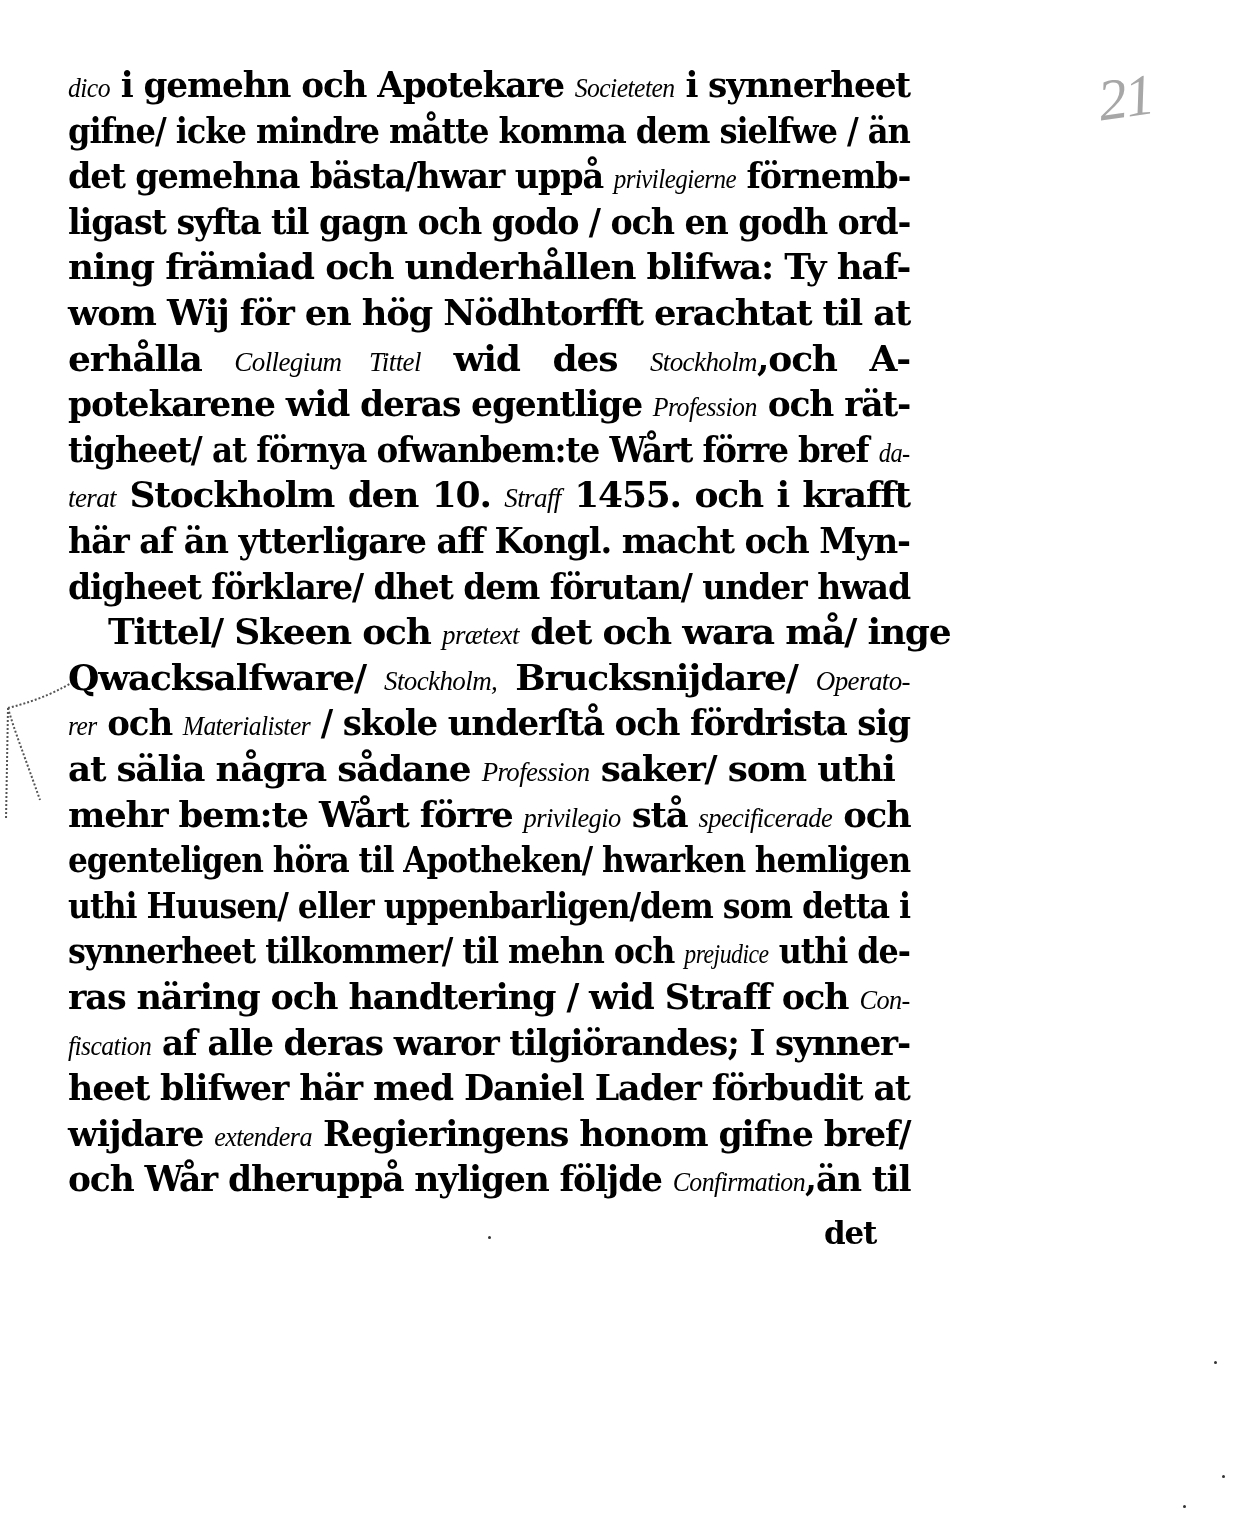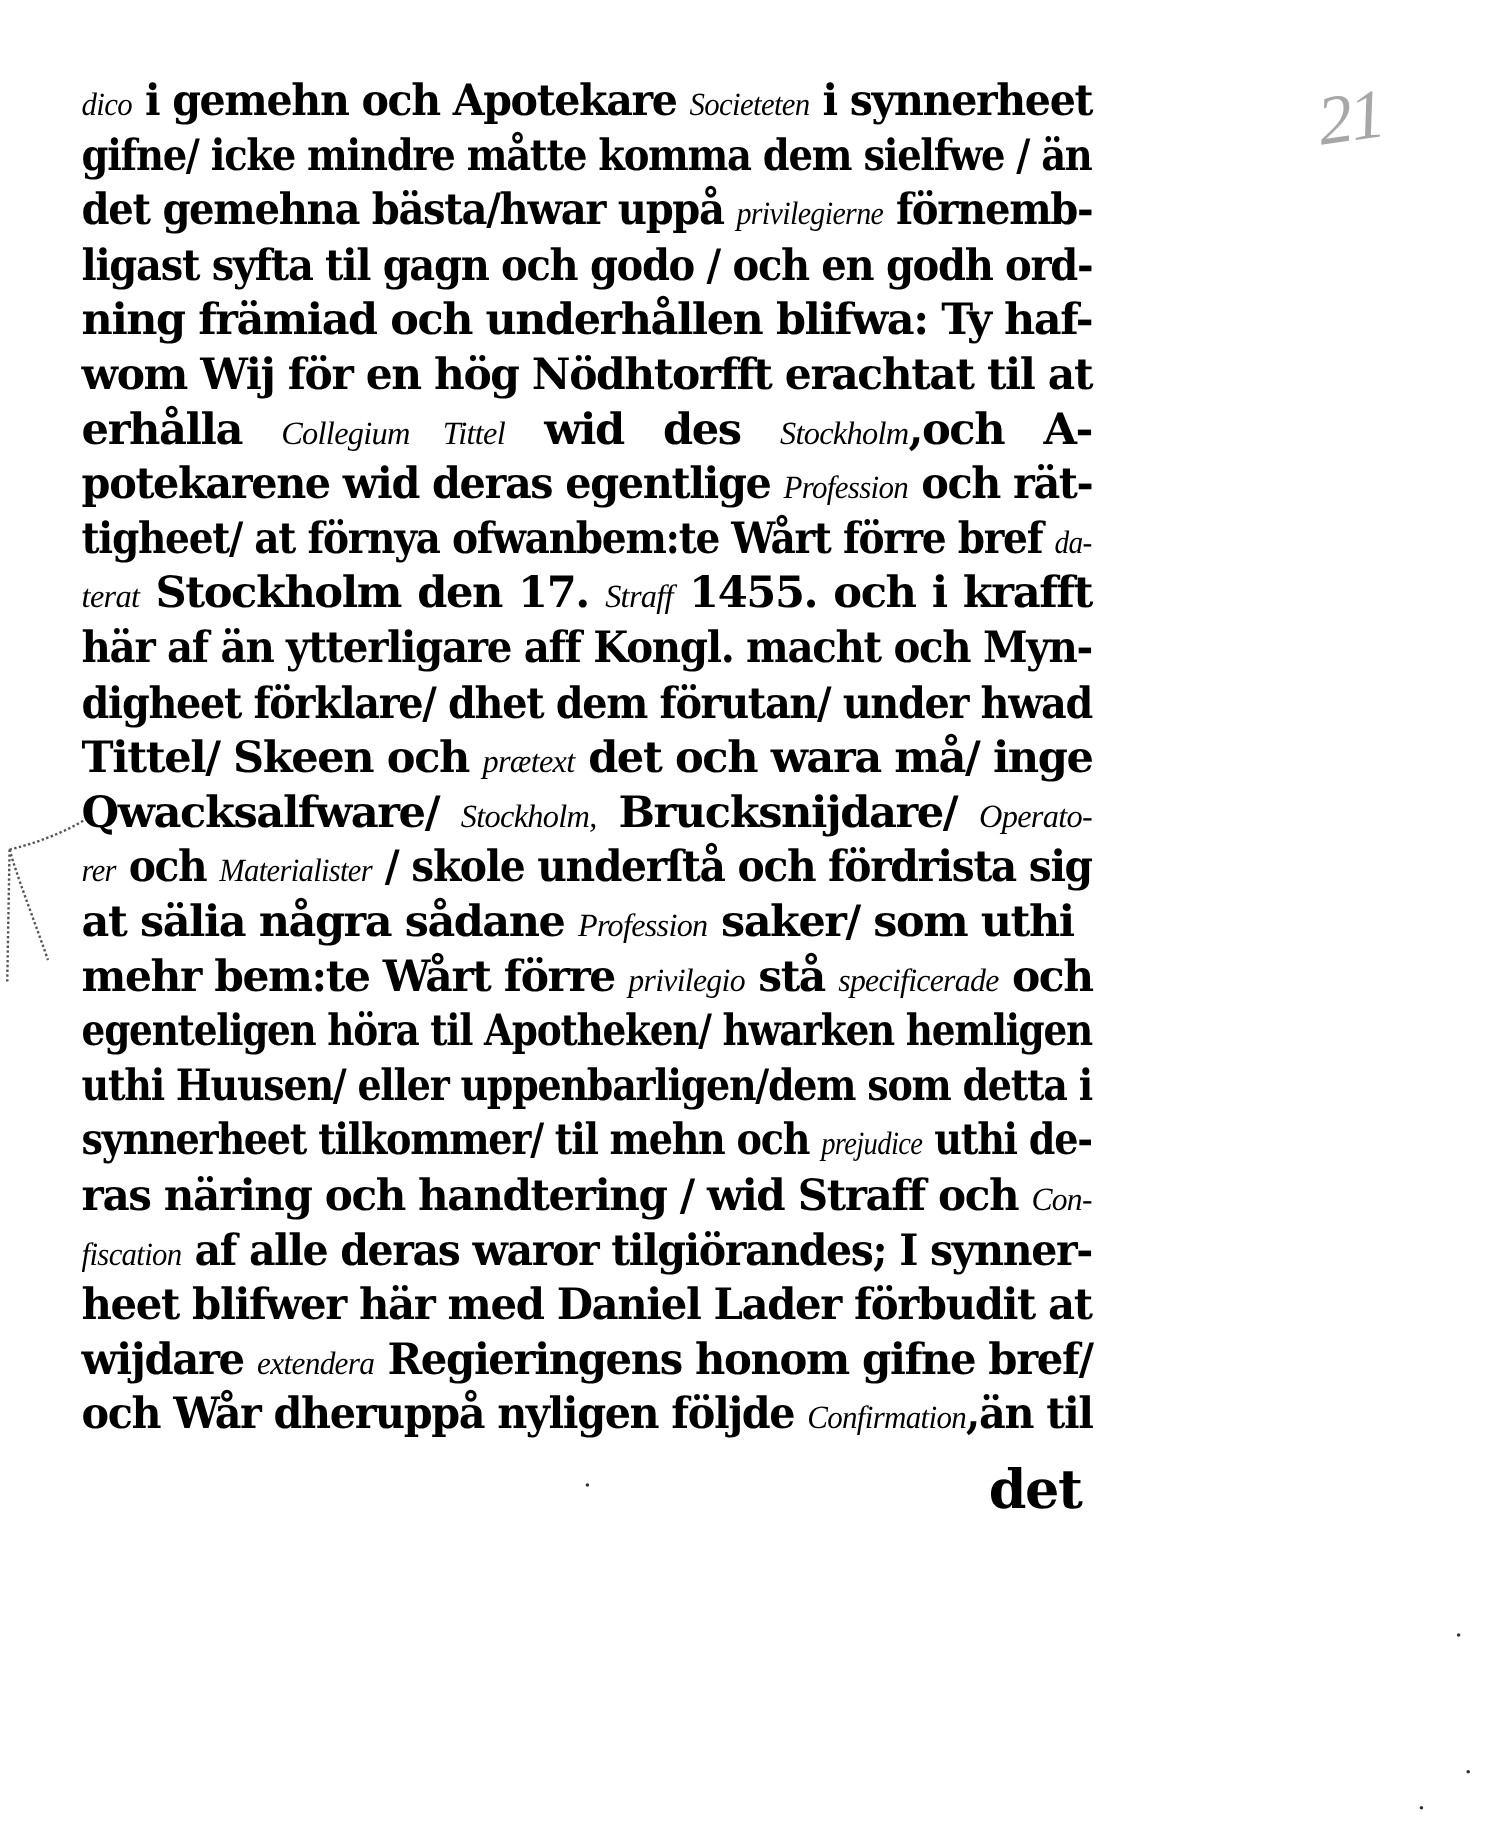--- a/index.html
+++ b/index.html
@@ -51,21 +51,21 @@
       font-weight: normal;
       font-size: 27px;
       letter-spacing: -0.6px;
     }
     .catchword {
       position: absolute;
       left: 824px;
       top: 1215px;
       font-family: "DejaVu Serif", serif;
       font-weight: bold;
-      font-size: 45px;
+      font-size: 31px;
       letter-spacing: -1.2px;
     }
     .folio {
       position: absolute;
       left: 1098px;
       top: 64px;
       font-family: "Liberation Serif", serif;
       font-style: italic;
       font-size: 58px;
       color: #8a8a8a;
@@ -102,24 +102,24 @@
   <div class="text-block" id="text-block">
       <div class="line" style="top: 0px; transform: scaleX(0.952489);"><span class="seg-it">dico</span><span> i gemehn och Apotekare </span><span class="seg-it">Societeten</span><span> i synnerheet</span></div>
       <div class="line" style="top: 45.6px; transform: scaleX(0.891949);"><span>gifne/  icke mindre måtte komma dem sielfwe / än</span></div>
       <div class="line" style="top: 91.2px; transform: scaleX(0.92936);"><span>det gemehna bästa/hwar uppå </span><span class="seg-it">privilegierne</span><span> förnemb-</span></div>
       <div class="line" style="top: 136.8px; transform: scaleX(0.927313);"><span>ligast syfta til gagn och godo / och en godh ord-</span></div>
       <div class="line" style="top: 182.4px; transform: scaleX(0.994097);"><span>ning främiad  och underhållen blifwa: Ty haf-</span></div>
       <div class="line" style="top: 228px; transform: scaleX(0.981352);"><span>wom Wij för en hög Nödhtorfft erachtat til at</span></div>
       <div class="line justify" style="top: 273.6px;"><span>erhålla </span><span class="seg-it">Collegium Tittel</span><span> wid des </span><span class="seg-it">Stockholm</span><span>,och A-</span></div>
       <div class="line" style="top: 319.2px; transform: scaleX(0.957907);"><span>potekarene wid deras egentlige </span><span class="seg-it">Profession</span><span> och rät-</span></div>
       <div class="line" style="top: 364.8px; transform: scaleX(0.905376);"><span>tigheet/ at förnya ofwanbem:te Wårt förre bref </span><span class="seg-it">da-</span></div>
-      <div class="line justify" style="top: 410.4px;"><span class="seg-it">terat</span><span> Stockholm den 17. </span><span class="seg-it">Straff</span><span> 1455. och i krafft</span></div>
+      <div class="line justify" style="top: 410.4px;"><span class="seg-it">terat</span><span> Stockholm den 10. </span><span class="seg-it">Straff</span><span> 1455. och i krafft</span></div>
       <div class="line" style="top: 456px; transform: scaleX(0.934517);"><span>här af än ytterligare aff Kongl. macht och Myn-</span></div>
       <div class="line" style="top: 501.6px; transform: scaleX(0.921225);"><span>digheet förklare/ dhet dem förutan/ under hwad</span></div>
-      <div class="line" style="top: 547.2px; transform: scaleX(0.998814);"><span>Tittel/ Skeen och </span><span class="seg-it">prætext</span><span> det och wara må/  inge</span></div>
+      <div class="line" style="top: 547.2px; transform: scaleX(0.998814); margin-left: 40px;"><span>Tittel/ Skeen och </span><span class="seg-it">prætext</span><span> det och wara må/  inge</span></div>
       <div class="line justify" style="top: 592.8px;"><span>Qwacksalfware/ </span><span class="seg-it">Stockholm,</span><span> Brucksnijdare/ </span><span class="seg-it">Operato-</span></div>
       <div class="line" style="top: 638.4px; transform: scaleX(0.945006);"><span class="seg-it">rer</span><span> och </span><span class="seg-it">Materialister</span><span> / skole underſtå och fördrista sig</span></div>
       <div class="line" style="top: 684px; transform: scaleX(0.994097);"><span>at sälia några sådane </span><span class="seg-it">Profession</span><span> saker/ som uthi</span></div>
       <div class="line" style="top: 729.6px; transform: scaleX(0.981352);"><span>mehr bem:te Wårt förre </span><span class="seg-it">privilegio</span><span> stå </span><span class="seg-it">specificerade</span><span> och</span></div>
       <div class="line" style="top: 775.2px; transform: scaleX(0.866255);"><span>egenteligen höra til Apotheken/ hwarken hemligen</span></div>
       <div class="line" style="top: 820.8px; transform: scaleX(0.880753);"><span>uthi Huusen/ eller uppenbarligen/dem som detta i</span></div>
       <div class="line" style="top: 866.4px; transform: scaleX(0.8826);"><span>synnerheet tilkommer/ til mehn och </span><span class="seg-it">prejudice</span><span> uthi de-</span></div>
       <div class="line" style="top: 912px; transform: scaleX(0.974537);"><span>ras näring och handtering / wid Straff och </span><span class="seg-it">Con-</span></div>
       <div class="line" style="top: 957.6px; transform: scaleX(0.950339);"><span class="seg-it">fiscation</span><span> af alle deras waror tilgiörandes; I synner-</span></div>
       <div class="line" style="top: 1003.2px; transform: scaleX(0.967816);"><span>heet blifwer här med Daniel Lader förbudit at</span></div>

